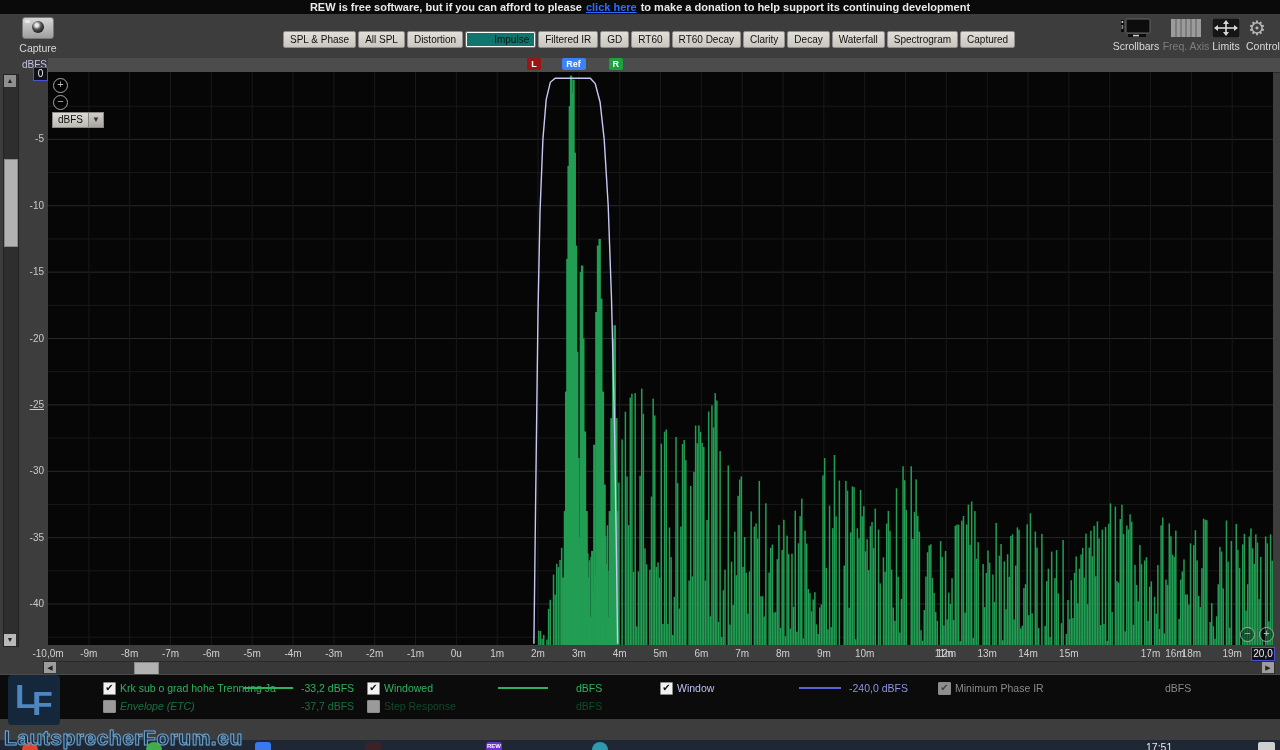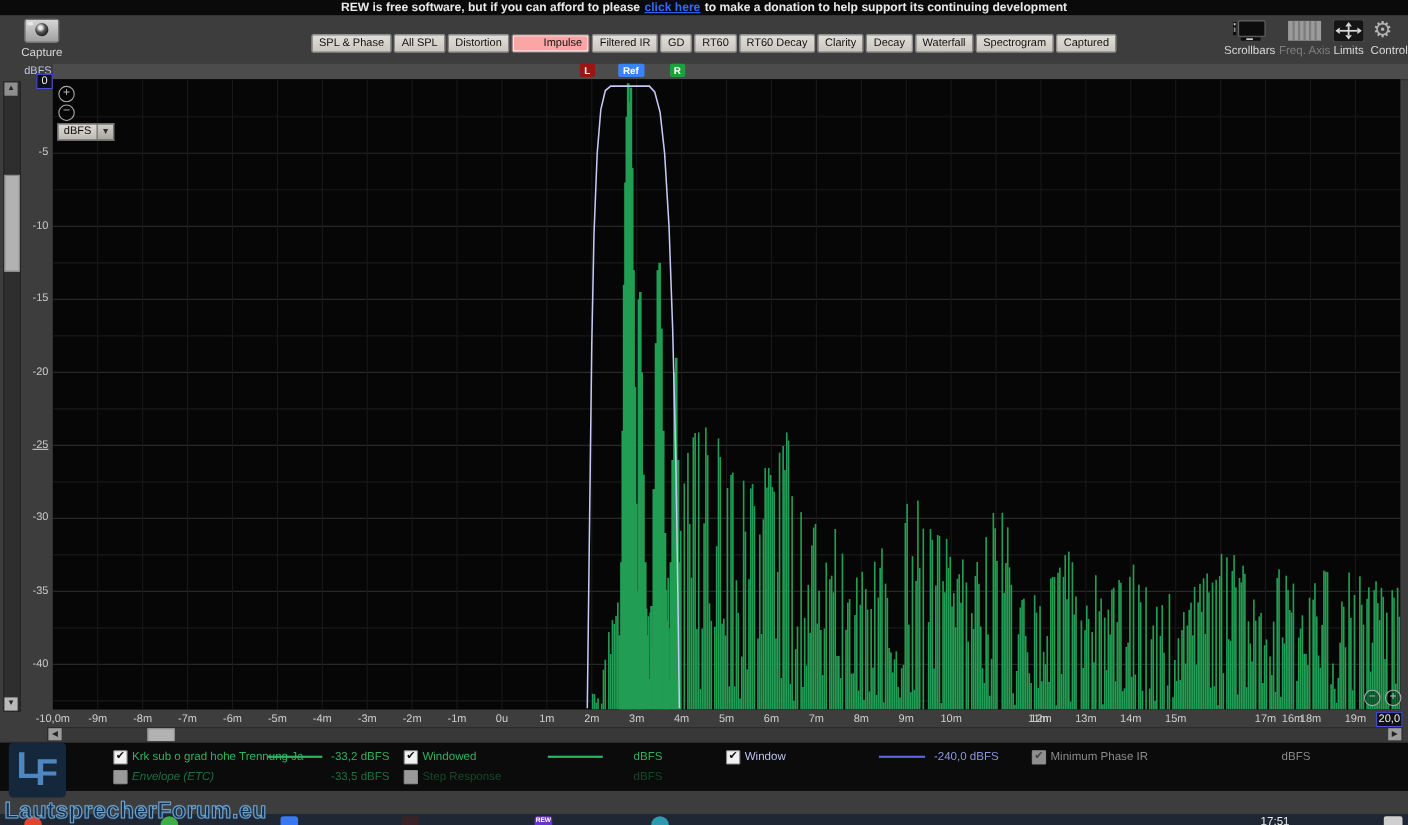--- a/index.html
+++ b/index.html
@@ -15,21 +15,21 @@
   .capture{position:absolute;left:12px;top:3px;width:52px;height:40px;text-align:center;cursor:pointer;}
   .cam{position:relative;margin:0 auto;width:30px;height:20px;background:linear-gradient(#d6d6d6,#9f9f9f);
        border-radius:3px;border:1px solid #777;}
   .cam:before{content:"";position:absolute;left:9px;top:3px;width:12px;height:12px;border-radius:50%;
        background:radial-gradient(circle at 40% 35%,#e8e8e8 15%,#555 40%,#222 70%);}
   .cam:after{content:"";position:absolute;left:2px;top:2px;width:5px;height:3px;background:#e8e8e8;border-radius:1px;}
   .capture .lbl{color:#d8d8d8;font-size:10.5px;margin-top:3px;}
   .tabbar{position:absolute;left:283px;top:17px;height:17px;display:flex;gap:2px;}
   .tab{background:linear-gradient(#e2dfda,#c9c6bf);border:1px solid #8f8f8f;border-radius:2px;
        color:#111;font-size:10px;padding:1px 6px 0 6px;height:14px;line-height:14px;white-space:nowrap;cursor:pointer;}
-  .tab.active{background:#fca5a5;border-color:#6f6f6f;box-shadow:inset 0 0 0 1px #fff;padding-left:28px;}
+  .tab.active{background:#0f766e;border-color:#6f6f6f;box-shadow:inset 0 0 0 1px #fff;padding-left:28px;}
   .tbtn{position:absolute;top:4px;width:48px;text-align:center;cursor:pointer;}
   .tbtn .lbl{color:#d8d8d8;font-size:10.5px;margin-top:2px;white-space:nowrap;}
   .tbtn.disabled .lbl{color:#7e7e7e;}
   
   .hdrstrip{position:absolute;left:48px;top:58px;width:1232px;height:14px;background:#4c4c4c;border-bottom:1px solid #2a2a2a;}
   .marker{position:absolute;top:58px;height:12px;border-radius:2px;color:#fff;font-size:9px;font-weight:bold;
           text-align:center;line-height:12px;padding:0 4px;cursor:ew-resize;z-index:6;}
   .marker:after{content:"";position:absolute;left:50%;bottom:-3px;margin-left:-3px;
           border-left:3px solid transparent;border-right:3px solid transparent;border-top:3px solid inherit;}
   .plotwrap{position:absolute;left:48px;top:72px;width:1225px;height:573px;background:#060606;}
@@ -743,21 +743,21 @@
     <div class="cb" style="left:660px;top:7px;">✔</div>
     <div class="ltext wv" style="left:677px;top:7px;">Window</div>
     <div class="lline" style="left:799px;top:12px;width:42px;background:#5a63d8;"></div>
     <div class="ltext wvd" style="left:849px;top:7px;">-240,0 dBFS</div>
     <div class="cb dimchecked" style="left:938px;top:7px;">✔</div>
     <div class="ltext gray" style="left:955px;top:7px;">Minimum Phase IR</div>
     <div class="ltext gray" style="left:1165px;top:7px;">dBFS</div>
 
     <div class="cb dim" style="left:103px;top:25px;"></div>
     <div class="ltext g2" style="left:120px;top:25px;font-style:italic;">Envelope (ETC)</div>
-    <div class="ltext g2" style="left:301px;top:25px;">-33,5 dBFS</div>
+    <div class="ltext g2" style="left:301px;top:25px;">-37,7 dBFS</div>
     <div class="cb dim" style="left:367px;top:25px;"></div>
     <div class="ltext g3" style="left:384px;top:25px;">Step Response</div>
     <div class="ltext g3" style="left:576px;top:25px;">dBFS</div>
   </div>
 
 
   <div class="taskbar">
     <div id="taskicons">
         <div class="ticon" style="left: 22px; background: rgb(224, 69, 46);"></div>
         <div class="ticon" style="left: 146px; background: rgb(63, 174, 73);"></div>

